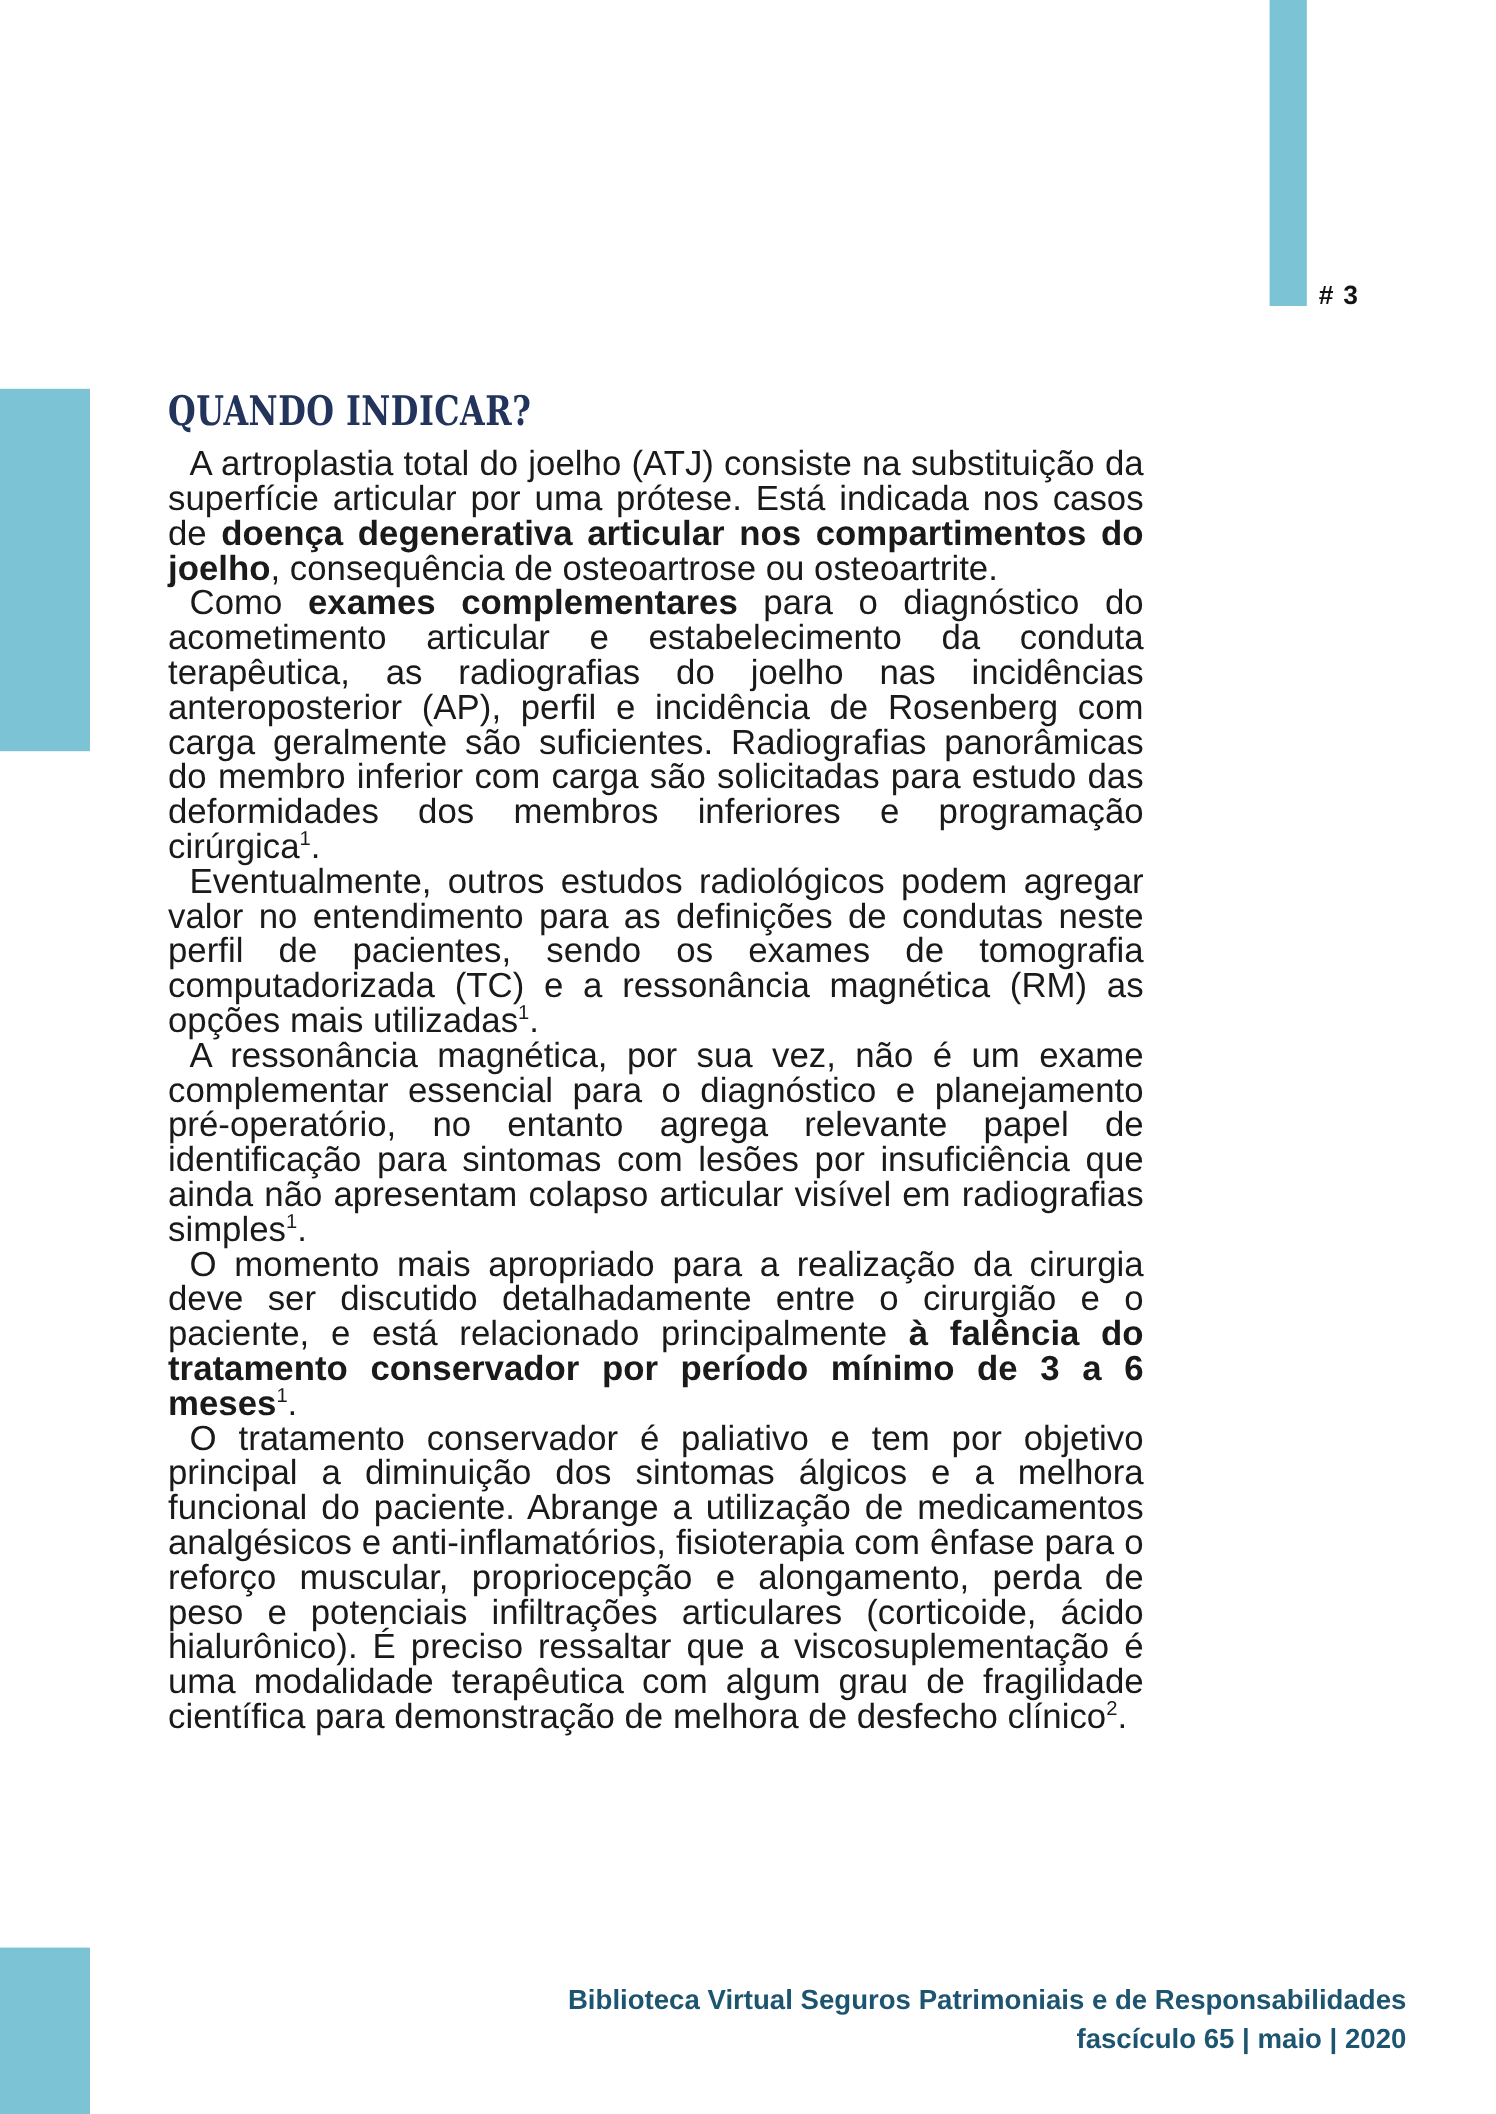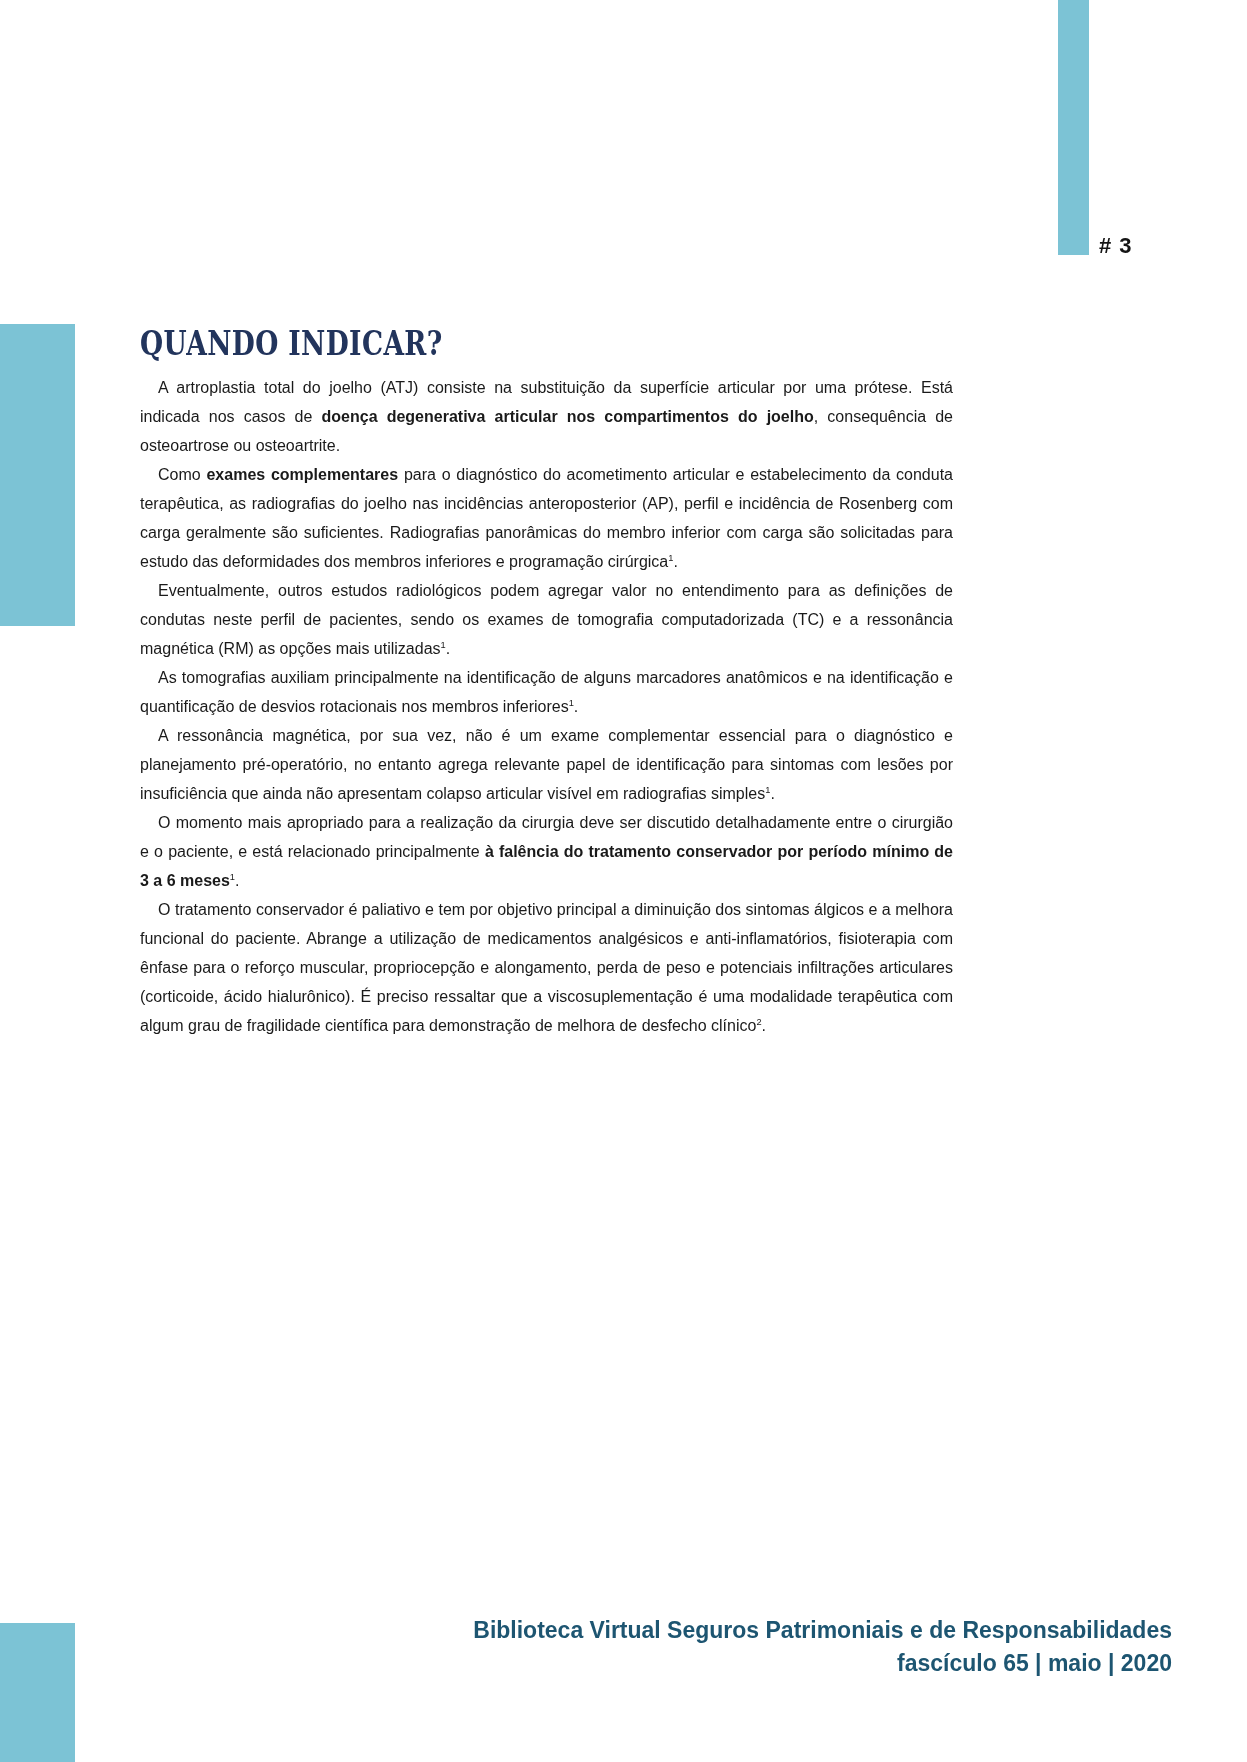--- a/index.html
+++ b/index.html
@@ -33,37 +33,37 @@
     line-height: 36px;
     color: var(--title-color, #22345c);
     transform: scaleX(0.78);
     transform-origin: left center;
     white-space: nowrap;
     letter-spacing: 0.5px;
     margin-bottom: 12px;
   }
 
   .body-text p {
-    font-size: 16px;
+    font-size: 29px;
     line-height: 29px;
     text-align: justify;
     text-indent: 18px;
     hyphens: auto;
     -webkit-hyphens: auto;
   }
   .body-text p b { font-weight: bold; }
   .body-text sup {
     font-size: 0.58em;
     line-height: 0;
     vertical-align: super;
   }
 
   .footer {
     position: absolute;
-    right: 75px; top: 1614px;
+    right: 75px; top: 1650px;
     text-align: right;
     font-weight: bold;
     font-size: 23px;
     line-height: 33px;
     color: var(--footer-color, #1d5571);
     white-space: nowrap;
   }
 </style>
 </head>
 <body style="--accent: #7cc3d5; --title-color: #22345c; --footer-color: #1d5571; --page-number-color: #141414; --body-color: #1a1a1a;">
@@ -72,21 +72,20 @@
 <div class="page-number"># 3</div>
 <div class="accent-bar left-mid"></div>
 <div class="accent-bar bottom-left"></div>
 
 <main class="content">
   <h1 class="title">QUANDO INDICAR?</h1>
   <div class="body-text">
       <p><span>A artroplastia total do joelho (ATJ) consiste na substituição da superfície articular por uma prótese. Está indicada nos casos de </span><b>doença degenerativa articular nos compartimentos do joelho</b><span>, consequência de osteoartrose ou osteoartrite.</span></p>
       <p><span>Como </span><b>exames complementares</b><span> para o diagnóstico do acometimento articular e estabelecimento da conduta terapêutica, as radiografias do joelho nas incidências anteroposterior (AP), perfil e incidência de Rosenberg com carga geralmente são suficientes. Radiografias panorâmicas do membro inferior com carga são solicitadas para estudo das deformidades dos membros inferiores e programação cirúrgica</span><sup>1</sup><span>.</span></p>
       <p><span>Eventualmente, outros estudos radiológicos podem agregar valor no entendimento para as definições de condutas neste perfil de pacientes, sendo os exames de tomografia computadorizada (TC) e a ressonância magnética (RM) as opções mais utilizadas</span><sup>1</sup><span>.</span></p>
-      <p><span>As tomografias auxiliam principalmente na identificação de alguns marcadores anatômicos e na identificação e quantificação de desvios rotacionais nos membros inferiores</span><sup>1</sup><span>.</span></p>
       <p><span>A ressonância magnética, por sua vez, não é um exame complementar essencial para o diagnóstico e planejamento pré-operatório, no entanto agrega relevante papel de identificação para sintomas com lesões por insuficiência que ainda não apresentam colapso articular visível em radiografias simples</span><sup>1</sup><span>.</span></p>
       <p><span>O momento mais apropriado para a realização da cirurgia deve ser discutido detalhadamente entre o cirurgião e o paciente, e está relacionado principalmente </span><b>à falência do tratamento conservador por período mínimo de 3 a 6 meses</b><sup>1</sup><span>.</span></p>
       <p><span>O tratamento conservador é paliativo e tem por objetivo principal a diminuição dos sintomas álgicos e a melhora funcional do paciente. Abrange a utilização de medicamentos analgésicos e anti-inflamatórios, fisioterapia com ênfase para o reforço muscular, propriocepção e alongamento, perda de peso e potenciais infiltrações articulares (corticoide, ácido hialurônico). É preciso ressaltar que a viscosuplementação é uma modalidade terapêutica com algum grau de fragilidade científica para demonstração de melhora de desfecho clínico</span><sup>2</sup><span>.</span></p>
     </div>
 </main>
 
 <footer class="footer">
   <div>Biblioteca Virtual Seguros Patrimoniais e de Responsabilidades</div>
   <div>fascículo 65 | maio | 2020</div>
 </footer>

